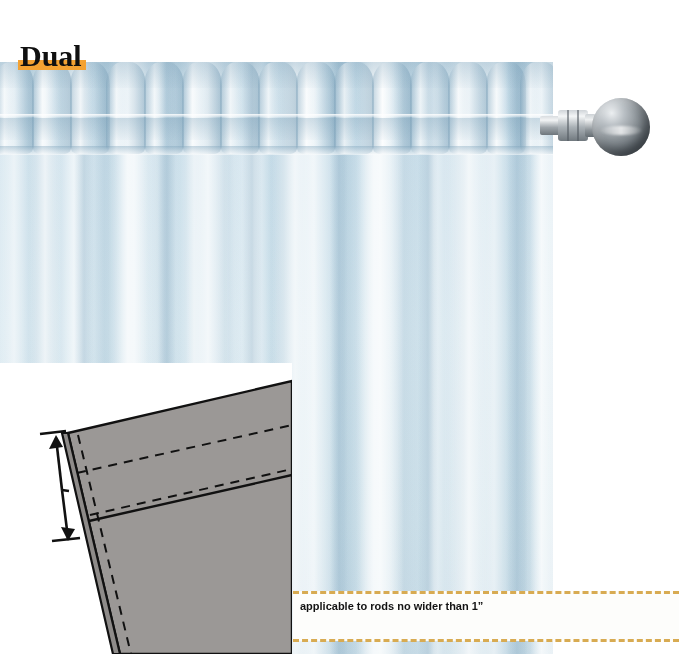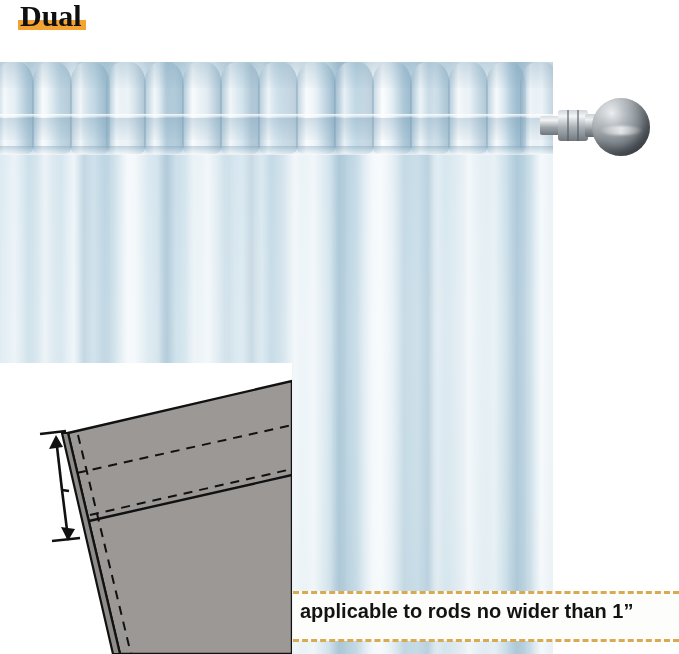--- a/index.html
+++ b/index.html
@@ -151,20 +151,21 @@
   .title-line {
     position: relative;
     display: inline-block;
     font-family: "Liberation Serif", serif;
     font-weight: bold;
     font-size: 30px;
     line-height: 32px;
     color: #101010;
     white-space: nowrap;
     padding: 0 4px 0 2px;
+    margin-top: 40px;
   }
   .title-line .hl {
     position: absolute;
     left: 0;
     bottom: 2px;
     width: 100%;
     height: 10px;
     background: #f4a232;
     z-index: -1;
   }
@@ -212,21 +213,21 @@
   }
   .dash-top    { top: 591px; }
   .dash-bottom { top: 639px; }
   .caption-text {
     position: absolute;
     left: 300px;
     top: 600px;
     width: 375px;
     font-family: "Liberation Sans", sans-serif;
     font-weight: bold;
-    font-size: 20px;
+    font-size: 11px;
     color: #131313;
     white-space: nowrap;
     z-index: 9;
   }
 </style>
 </head>
 <body>
 
 <div id="stage">
 

